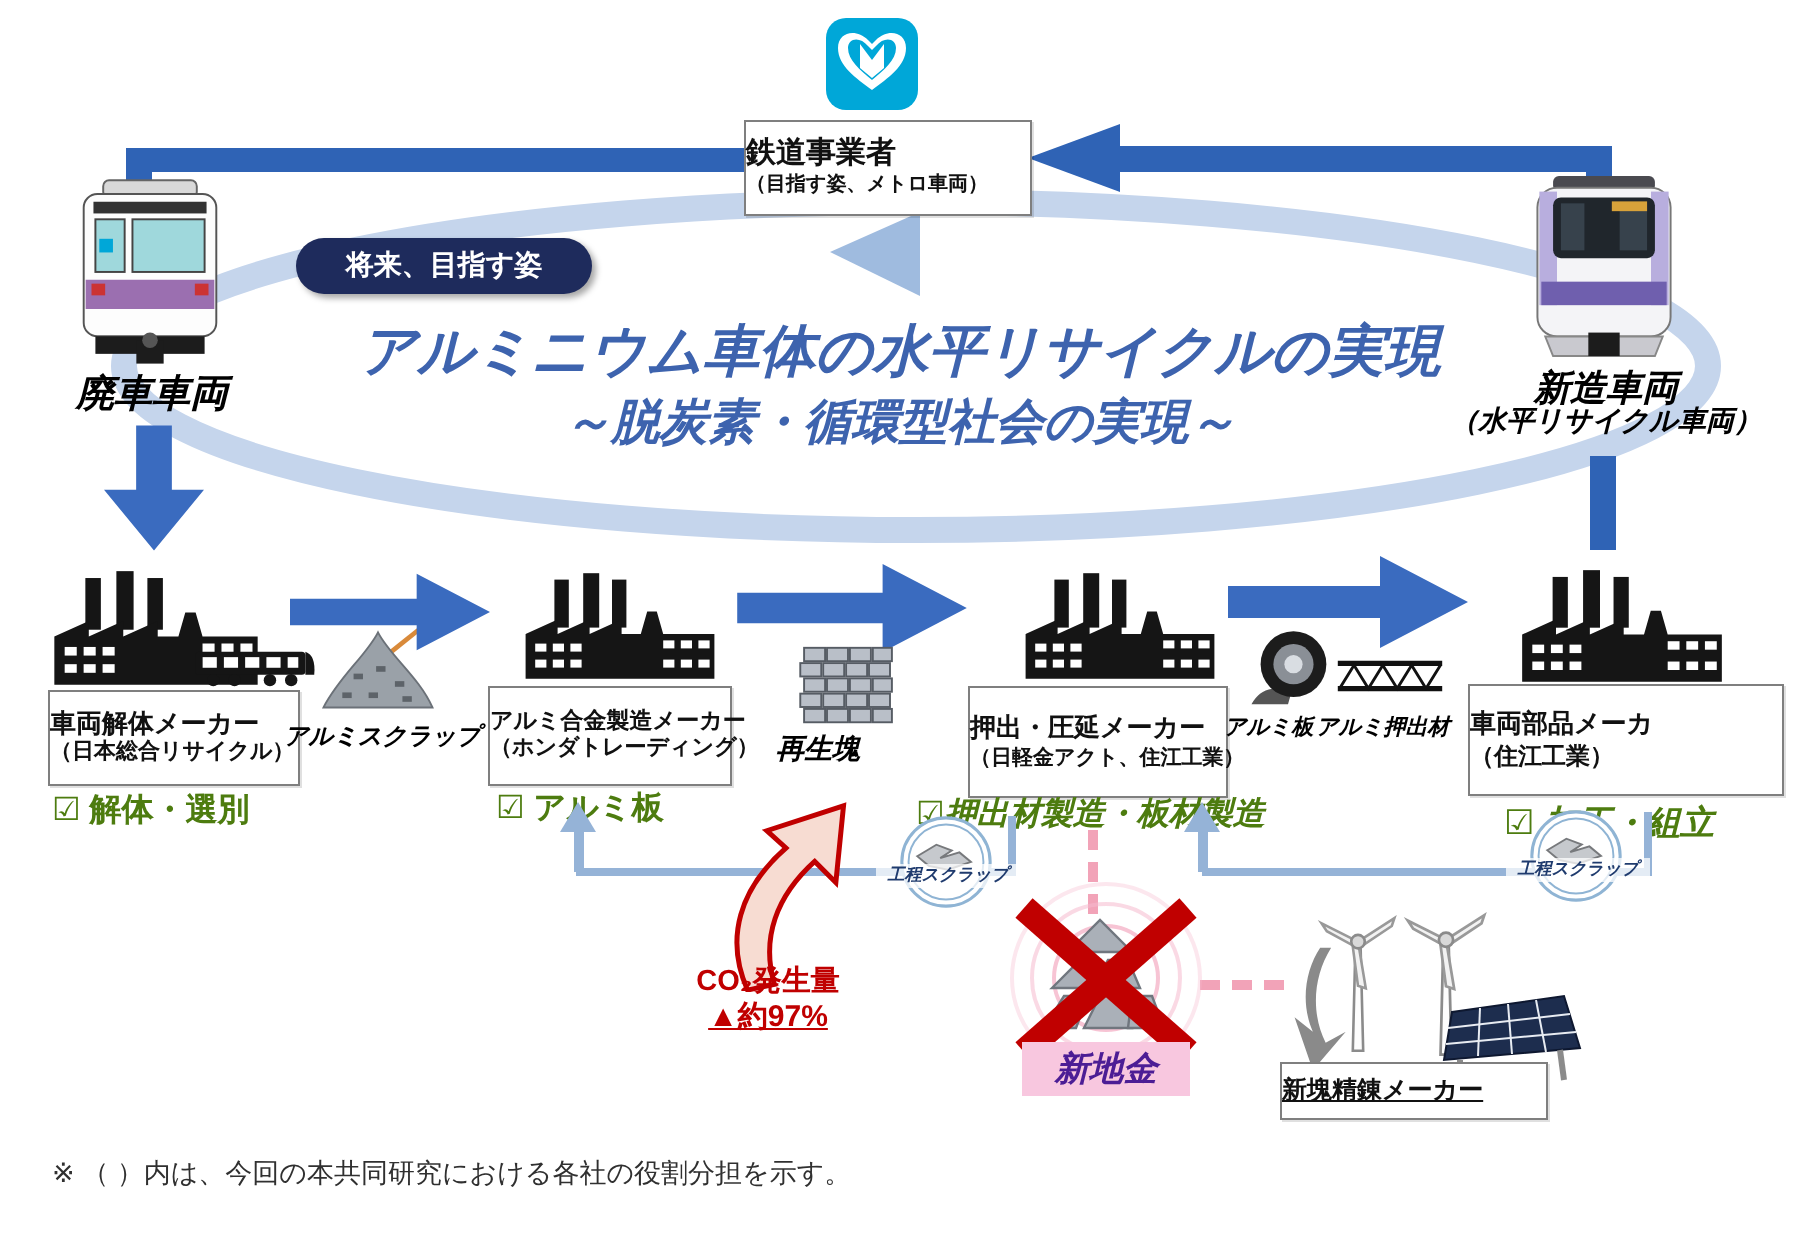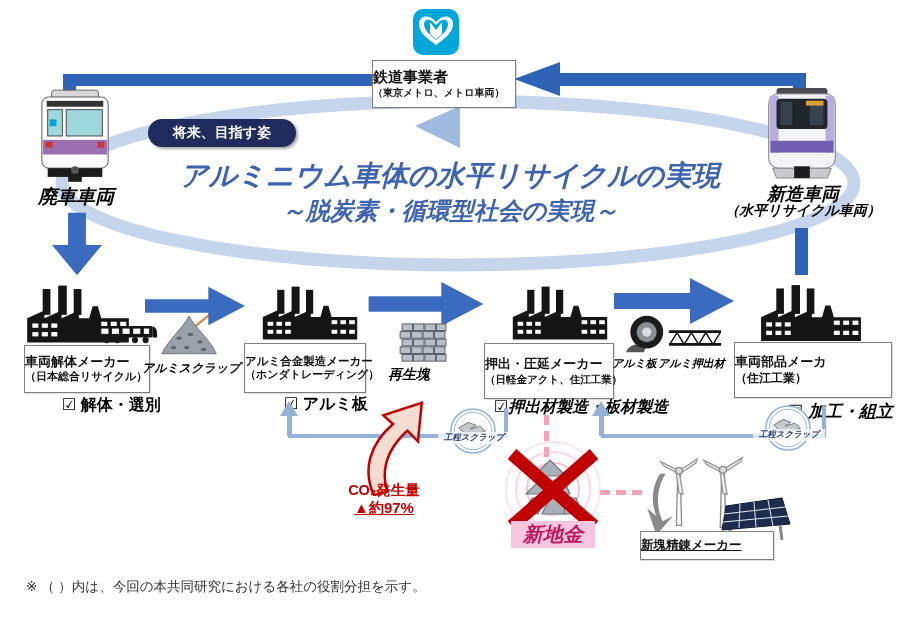--- a/index.html
+++ b/index.html
@@ -6,32 +6,32 @@
   body{width:908px;height:625px;overflow:hidden;font-family:"Liberation Sans","DejaVu Sans",sans-serif;}
   .canvas{position:relative;width:908px;height:625px;background:#fff;}
   .abs{position:absolute;}
   .box{position:absolute;background:#fff;border:1.4px solid #7f7f7f;display:flex;flex-direction:column;justify-content:center;line-height:1.25;box-shadow:1px 1px 0 rgba(0,0,0,.12);}
   .box .l1{font-size:13px;font-weight:700;color:#111;white-space:nowrap;}
   .box .l2{font-size:11px;font-weight:600;color:#111;white-space:nowrap;}
   .conn{position:absolute;background:#2f63b5;}
   .tri-left{position:absolute;width:0;height:0;border-top:17px solid transparent;border-bottom:17px solid transparent;border-right:46px solid #2f63b5;}
   .jp-italic{font-style:italic;}
   .train-label{position:absolute;font-weight:700;font-style:italic;color:#000;text-align:center;white-space:nowrap;}
-  .task{position:absolute;font-size:16px;font-weight:700;color:#000000;white-space:nowrap;margin-left:36px;}
+  .task{position:absolute;font-size:16px;font-weight:700;color:#4d7c0f;white-space:nowrap;}
   .mat-label{position:absolute;font-style:italic;font-weight:700;color:#000;text-align:left;white-space:nowrap;}
   .scrapline{position:absolute;background:#95b3d7;}
   .scrap-head{position:absolute;width:0;height:0;border-left:9px solid transparent;border-right:9px solid transparent;border-bottom:15px solid #95b3d7;}
   .stamp-label{position:absolute;font-size:8.5px;font-style:italic;font-weight:700;color:#1f3b6e;text-align:center;background:rgba(255,255,255,.75);white-space:nowrap;padding:0 1px;}
   .pink-dash-v{position:absolute;border-left:5px dashed #f2a3b8;}
   .pink-dash-h{position:absolute;border-top:5px dashed #f2a3b8;}
   .co2{position:absolute;color:#c00000;font-weight:700;text-align:center;white-space:nowrap;}
   .badge{position:absolute;background:#1e2b5c;color:#fff;font-weight:700;font-size:14px;display:flex;align-items:center;justify-content:center;border-radius:15px;box-shadow:2px 2px 3px rgba(0,0,0,.35);white-space:nowrap;}
   .title-line{position:absolute;text-align:center;color:#3d63ae;font-weight:700;font-style:italic;white-space:nowrap;}
   .footnote{position:absolute;font-size:13.5px;color:#303030;white-space:nowrap;}
-  .newingot-label{position:absolute;background:#f8c7df;color:#be185d;font-weight:700;font-style:italic;font-size:20px;display:flex;align-items:center;justify-content:center;}
+  .newingot-label{position:absolute;background:#f8c7df;color:#4c1d95;font-weight:700;font-style:italic;font-size:17px;display:flex;align-items:center;justify-content:center;}
   svg{display:block;}
 </style>
 </head>
 <body>
 
 <div class="canvas">
 
   <svg class="abs" style="left:55px;top:94px;" width="806" height="178" viewBox="0 0 806 178">
     <ellipse cx="403" cy="89" rx="396" ry="82" fill="none" stroke="#c5d5ec" stroke-width="13"></ellipse>
     <polygon points="405,12 360,32 405,54" fill="#9fbbdf"></polygon>
@@ -45,21 +45,21 @@
 
   <svg class="abs" style="left:412px;top:8px;" width="48" height="48" viewBox="0 0 48 48">
     <rect x="1" y="1" width="46" height="46" rx="10" fill="#00a7d8"></rect>
     <path d="M7 16 C7 8 16 6 22 12 L24 14 L26 12 C32 6 41 8 41 16 C41 25 32 31 24 37 C16 31 7 25 7 16 Z" fill="#fff"></path>
     <path d="M12 16 C12 11 18 10 22 15 L24 17 L26 15 C30 10 36 11 36 16 C36 22 30 27 24 32 C18 27 12 22 12 16 Z" fill="#00a7d8"></path>
     <path d="M18 14 L24 22 L30 14 L30 26 L24 31 L18 26 Z" fill="#fff"></path>
   </svg>
 
   <div class="box" style="left:372px;top:60px;width:142px;height:46px;">
     <div class="l1" style="font-size:15px;">鉄道事業者</div>
-    <div class="l2" style="font-size:10px;">（東京メトロ、メトロ車両）</div>
+    <div class="l2" style="font-size:10px;">（目指す姿、メトロ車両）</div>
   </div>
 
   <div class="badge" style="left:148px;top:119px;width:148px;height:28px;">将来、目指す姿</div>
 
   <div class="title-line" style="left:130px;top:195px;width:640px;font-size:24px;">～脱炭素・循環型社会の実現～</div>
   <div class="title-line" style="left:130px;top:157px;width:640px;font-size:28px;">アルミニウム車体の水平リサイクルの実現</div>
 
   <svg class="abs" style="left:36px;top:88px;" width="78" height="94" viewBox="0 0 80 96">
     <rect x="16" y="2" width="48" height="9" rx="3" fill="#d9d9d9" stroke="#666"></rect>
     <rect x="6" y="9" width="68" height="73" rx="7" fill="#fdfdfd" stroke="#555"></rect>

